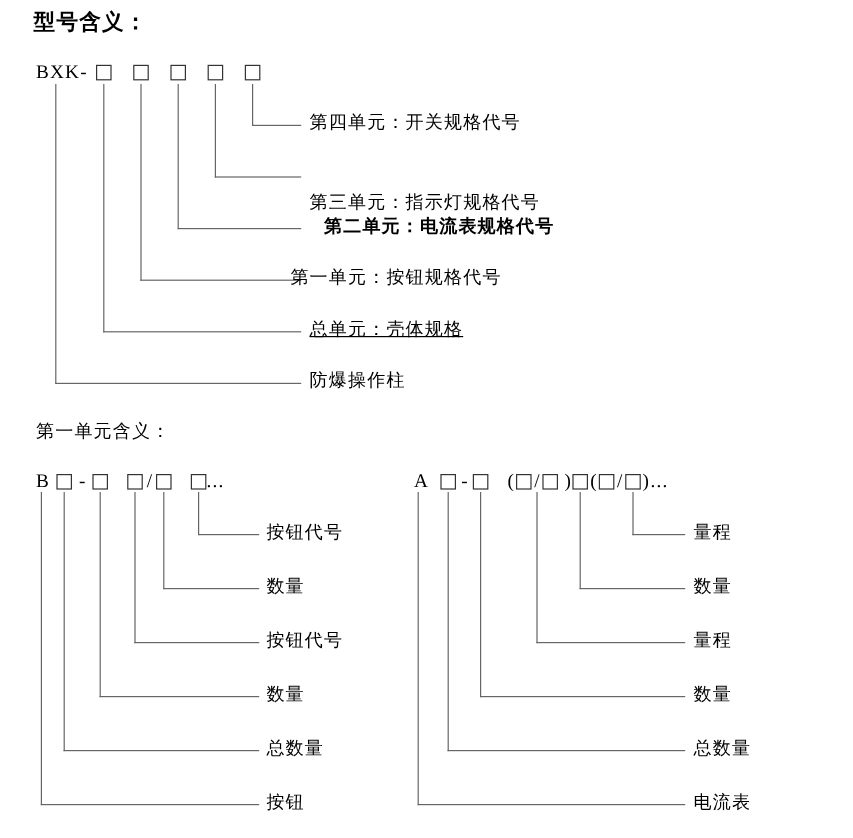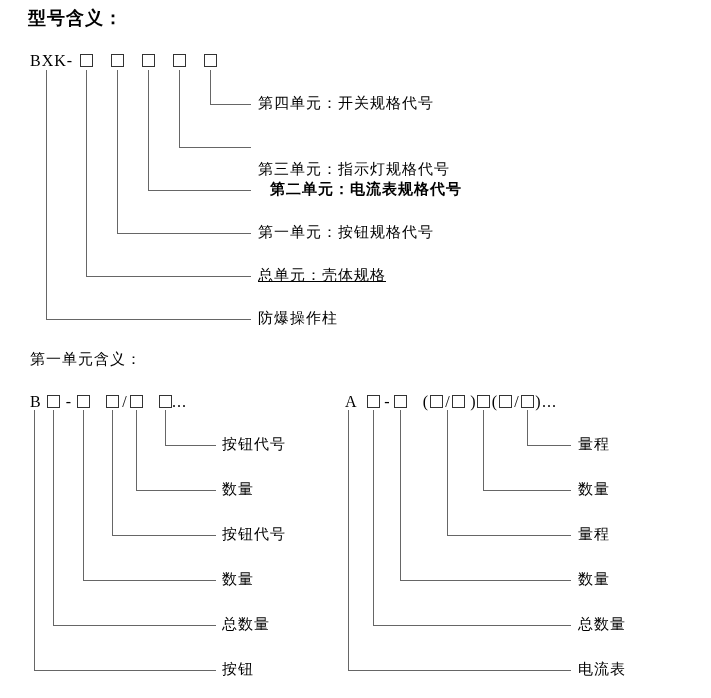--- a/index.html
+++ b/index.html
@@ -88,21 +88,21 @@
   <div class="conn" style="left:210px; top:70px; width:40px;  height:34px;"></div>
   <div class="conn" style="left:179px; top:70px; width:71px;  height:77px;"></div>
   <div class="conn" style="left:148px; top:70px; width:102px; height:120px;"></div>
   <div class="conn" style="left:117px; top:70px; width:133px; height:163px;"></div>
   <div class="conn" style="left:86px;  top:70px; width:164px; height:206px;"></div>
   <div class="conn" style="left:46px;  top:70px; width:204px; height:249px;"></div>
 
   <div class="lbl" style="left:258px; top:95px;">第四单元：开关规格代号</div>
   <div class="lbl" style="left:258px; top:138px;margin-top:23px;">第三单元：指示灯规格代号</div>
   <div class="lbl" style="left:270px; top:181px;font-weight:bold;">第二单元：电流表规格代号</div>
-  <div class="lbl" style="left:258px; top:224px;">第一单元：按钮规格代号</div>
+  <div class="lbl" style="left:242px; top:224px;">第一单元：按钮规格代号</div>
   <div class="lbl" style="left:258px; top:267px;text-decoration:underline;">总单元：壳体规格</div>
   <div class="lbl" style="left:258px; top:310px;">防爆操作柱</div>
 
   <div class="section-heading" style="left:30px;  top:350px;">第一单元含义：</div>
 
   <div class="code" style="left:30px; top:393px;">
     <span class="txt" style="width:17px;">B</span>
     <span class="box"></span>
     <span class="txt ctr" style="width:17px;">-</span>
     <span class="box"></span>

